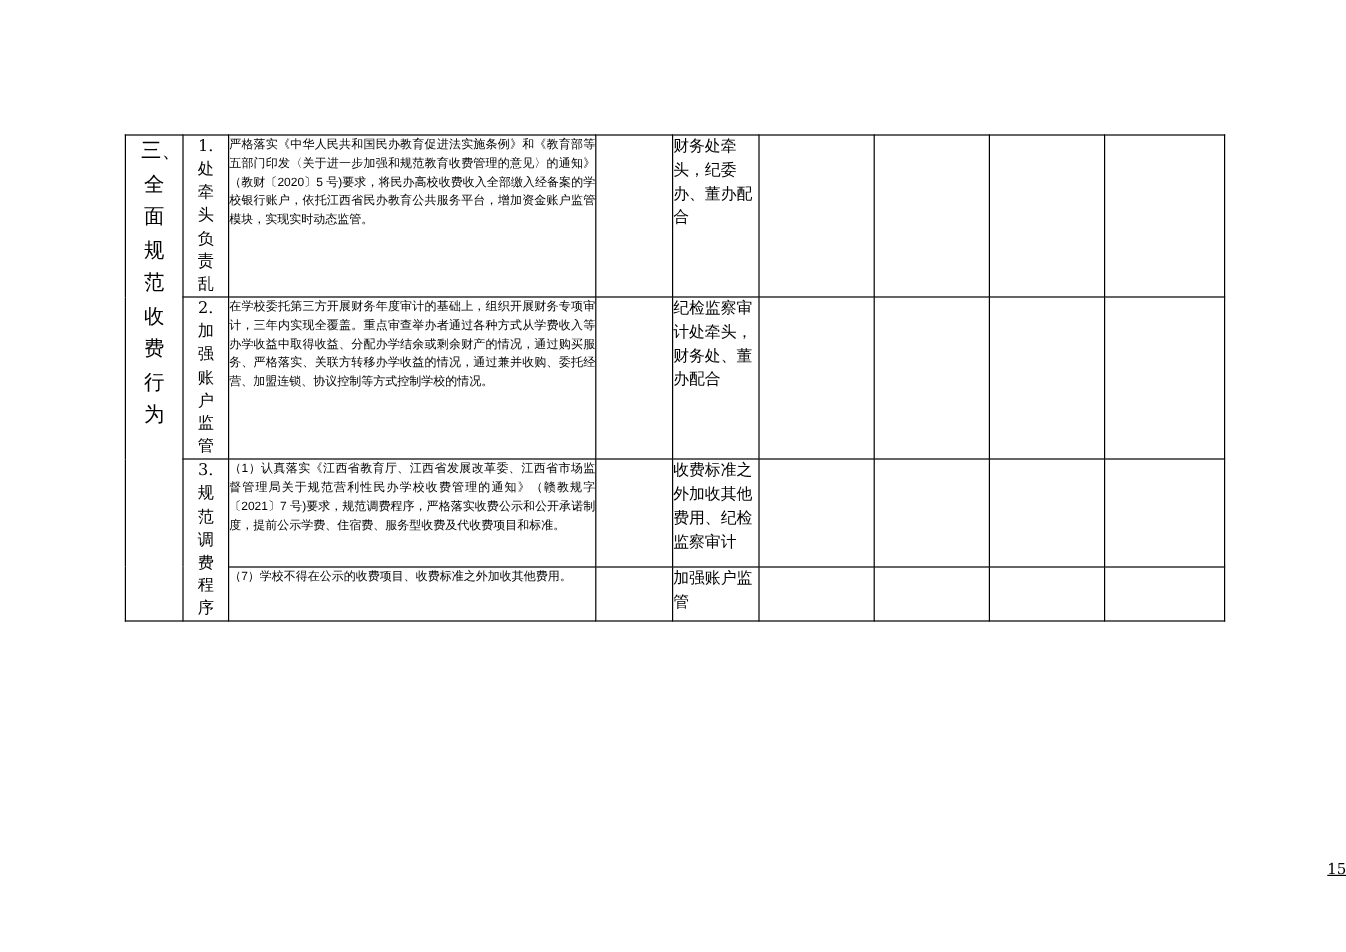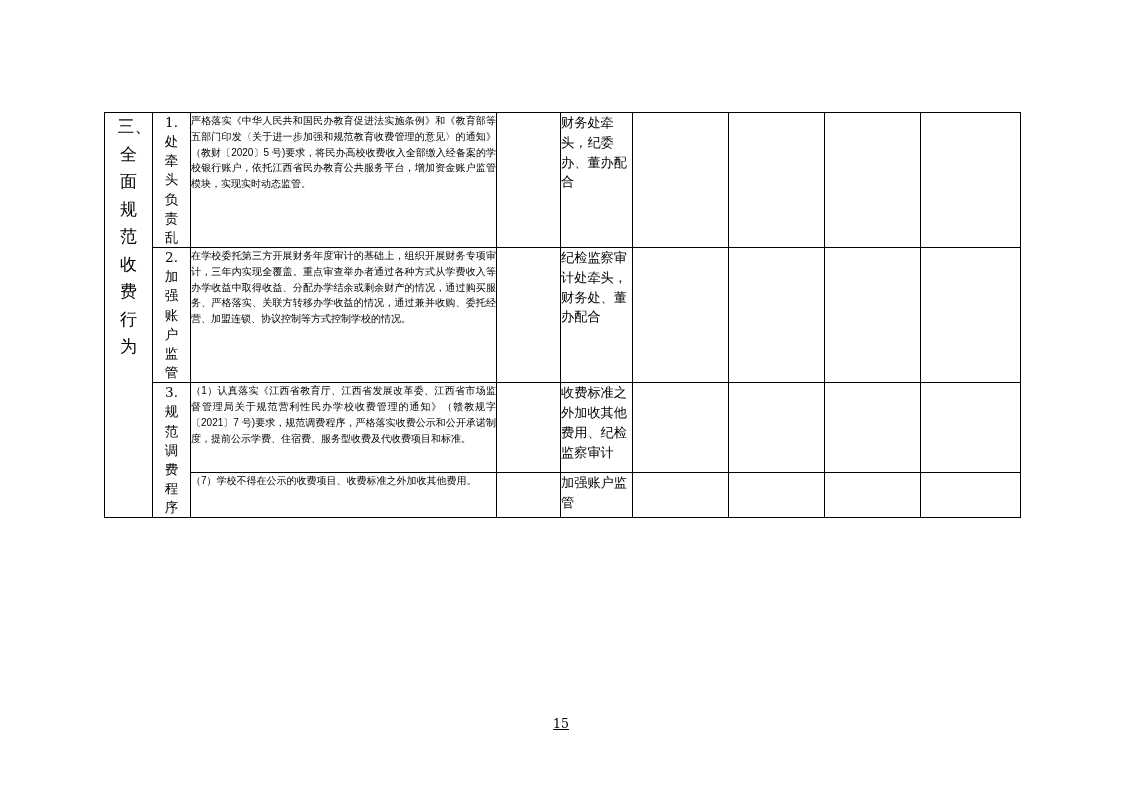--- a/index.html
+++ b/index.html
@@ -98,21 +98,21 @@
     font-family: "DejaVu Serif", "Liberation Serif", serif;
     word-break: break-all;
     margin-top: 26px;
   }
   .blank-cell { }
   .page-number {
     position: absolute;
     left: 0;
     top: 716px;
     width: 1122px;
-    text-align: center;
+    text-align: right;
     font-size: 12.5px;
     font-family: "DejaVu Serif", "Liberation Serif", serif;
     color: #000;
     text-decoration: underline;
   }
 </style>
 </head>
 <body>
 
 <div class="page">

